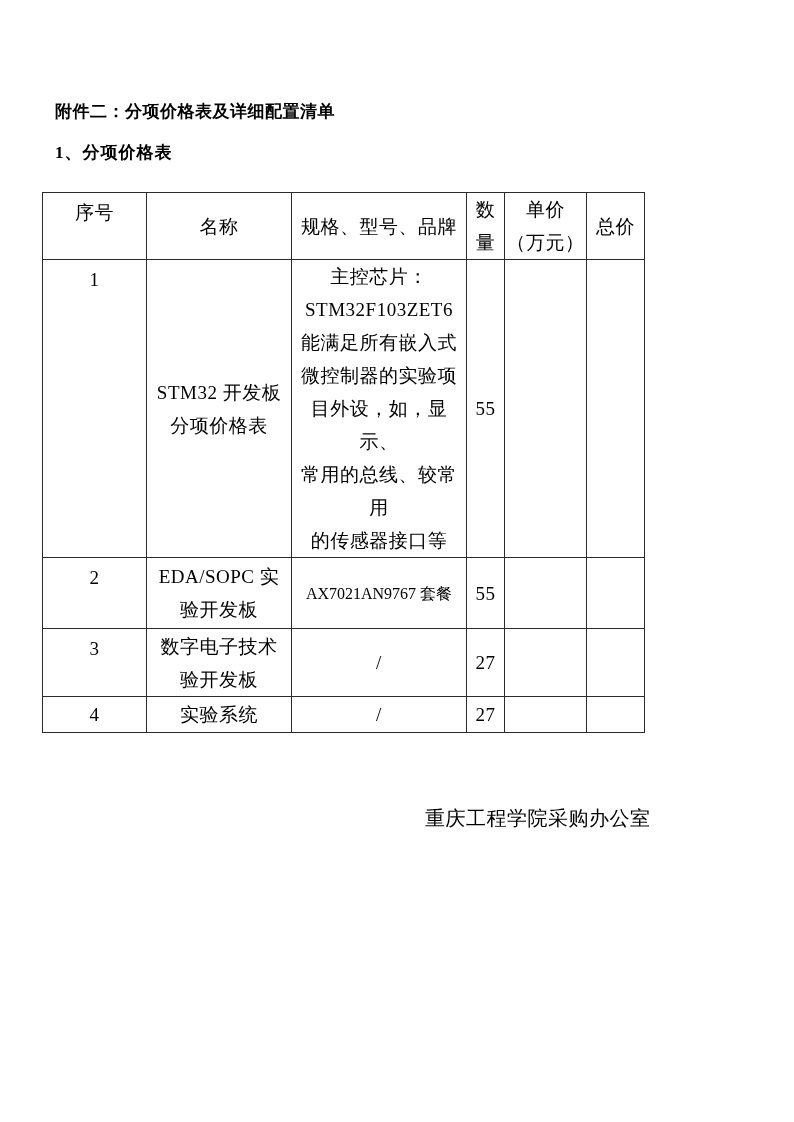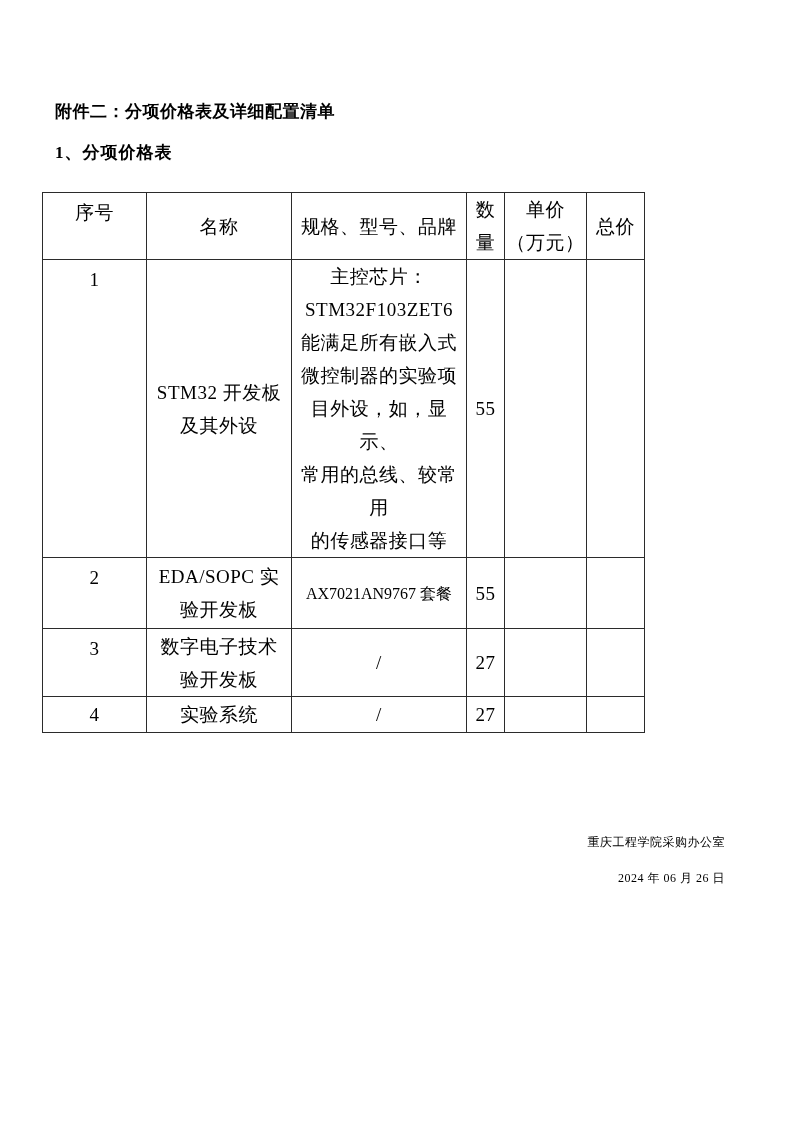--- a/index.html
+++ b/index.html
@@ -58,24 +58,24 @@
   .cell-small { font-size: 16px !important; letter-spacing: 0 !important; }
   tr.hrow   { height: 66px; }
   tr.row-1  { height: 246px; }
   tr.row-2  { height: 71px; }
   tr.row-3  { height: 68px; }
   tr.row-4  { height: 36px; }
   tr.row-total { height: 38px; }
   .signature {
     position: absolute;
     left: 425px;
-    top: 824px;
+    top: 800px;
     width: 300px;
-    text-align: right;
-    font-size: 12px;
+    text-align: left;
+    font-size: 20px;
     line-height: 36px;
     letter-spacing: 0.5px;
   }
   .page-number {
     position: absolute;
     left: 0;
     top: 1038px;
     width: 100%;
     text-align: center;
     font-size: 12px;
@@ -107,21 +107,21 @@
 量</th>
         <th>单价
 （万元）</th>
         <th>总价</th>
       </tr>
     </thead>
     <tbody>
       <tr class="row-1">
         <td class="v-top">1</td>
         <td>STM32 开发板
-及其外设</td>
+分项价格表</td>
         <td>主控芯片：
 STM32F103ZET6
 能满足所有嵌入式
 微控制器的实验项
 目外设，如，显示、
 常用的总线、较常用
 的传感器接口等</td>
         <td>55</td>
         <td></td>
         <td></td>
@@ -150,18 +150,17 @@
         <td>/</td>
         <td>27</td>
         <td></td>
         <td></td>
       </tr>
     </tbody>
   </table>
 
   <div class="signature">
     <div>重庆工程学院采购办公室</div>
-    <div>2024 年 06 月 26 日</div>
   </div>
 
   <div class="page-number">5</div>
 
 </div>
 
 </body></html>

